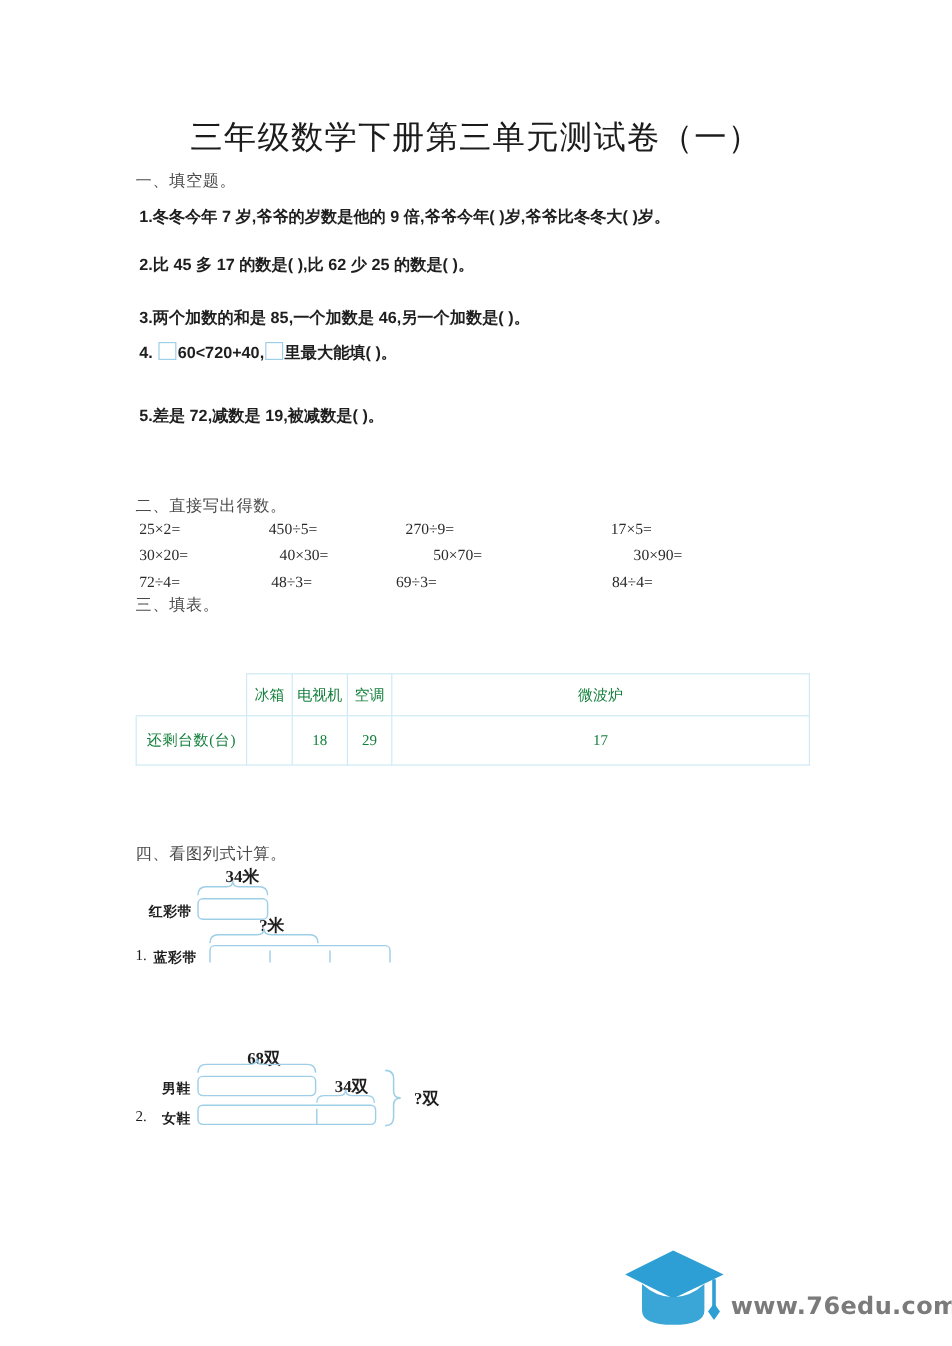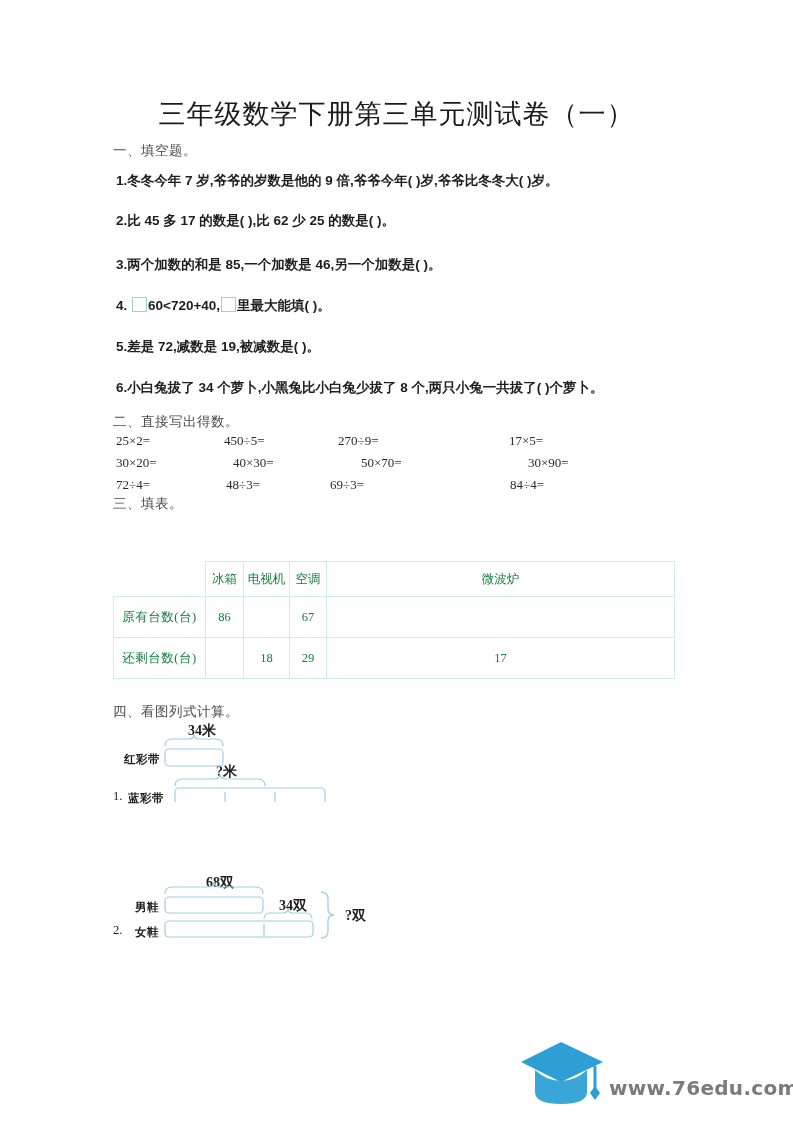--- a/index.html
+++ b/index.html
@@ -100,27 +100,26 @@
 <div class="page">
 
   <div class="doc-title">三年级数学下册第三单元测试卷（一）</div>
 
   <div class="sec-head" style="top:142px;">一、填空题。</div>
 
   <div class="q" style="top:172px;">1.冬冬今年 7 岁,爷爷的岁数是他的 9 倍,爷爷今年(      )岁,爷爷比冬冬大(      )岁。</div>
   <div class="q" style="top:212px;">2.比 45 多 17 的数是(      ),比 62 少 25 的数是(      )。</div>
   <div class="q" style="top:256px;">3.两个加数的和是 85,一个加数是 46,另一个加数是(      )。</div>
 
-  <div class="q" style="top:297px;">
+  <div class="q" style="top:285px;">
     <span>4.</span>
     <span class="blank-box"></span><span>60&lt;720+40,</span><span class="blank-box"></span><span>里最大能填(      )。</span>
   </div>
 
   <div class="q" style="top:338px;">5.差是 72,减数是 19,被减数是(      )。</div>
-  <div class="q" style="top:379px;">6.小白兔拔了 34 个萝卜,小黑兔比小白兔少拔了 8 个,两只小兔一共拔了(      )个萝卜。</div>
 
   <div class="sec-head" style="top:413px;">二、直接写出得数。</div>
 
   <div class="calc-row" style="top:433px;">
     <span class="calc-cell" style="left:0px;">25×2=</span>
     <span class="calc-cell" style="left:108px;">450÷5=</span>
     <span class="calc-cell" style="left:222px;">270÷9=</span>
     <span class="calc-cell" style="left:393px;">17×5=</span>
   </div>
   <div class="calc-row" style="top:455px;">
@@ -141,27 +140,20 @@
   <table class="tbl">
     <tbody>
         <tr>
       <td class="rowlab corner"></td>
       <td class="c-ref">冰箱</td>
       <td class="c-tv">电视机</td>
       <td class="c-ac">空调</td>
       <td class="c-mw">微波炉</td>
     </tr>
     <tr>
-      <td class="rowlab">原有台数(台)</td>
-      <td>86</td>
-      <td></td>
-      <td>67</td>
-      <td></td>
-    </tr>
-    <tr>
       <td class="rowlab">还剩台数(台)</td>
       <td></td>
       <td>18</td>
       <td>29</td>
       <td>17</td>
     </tr>
   </tbody>
     </table>
 
   <div class="sec-head" style="top:703px;">四、看图列式计算。</div>

